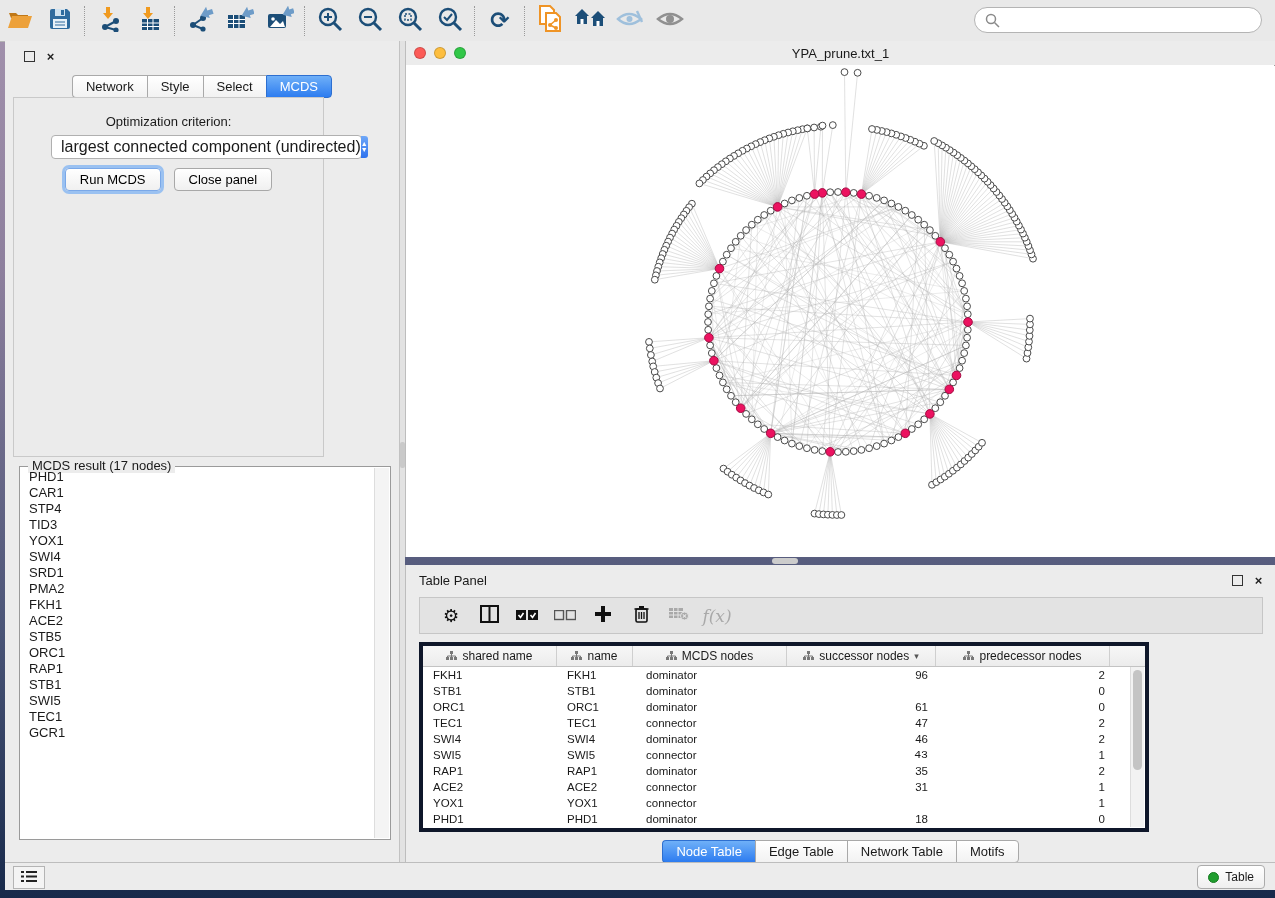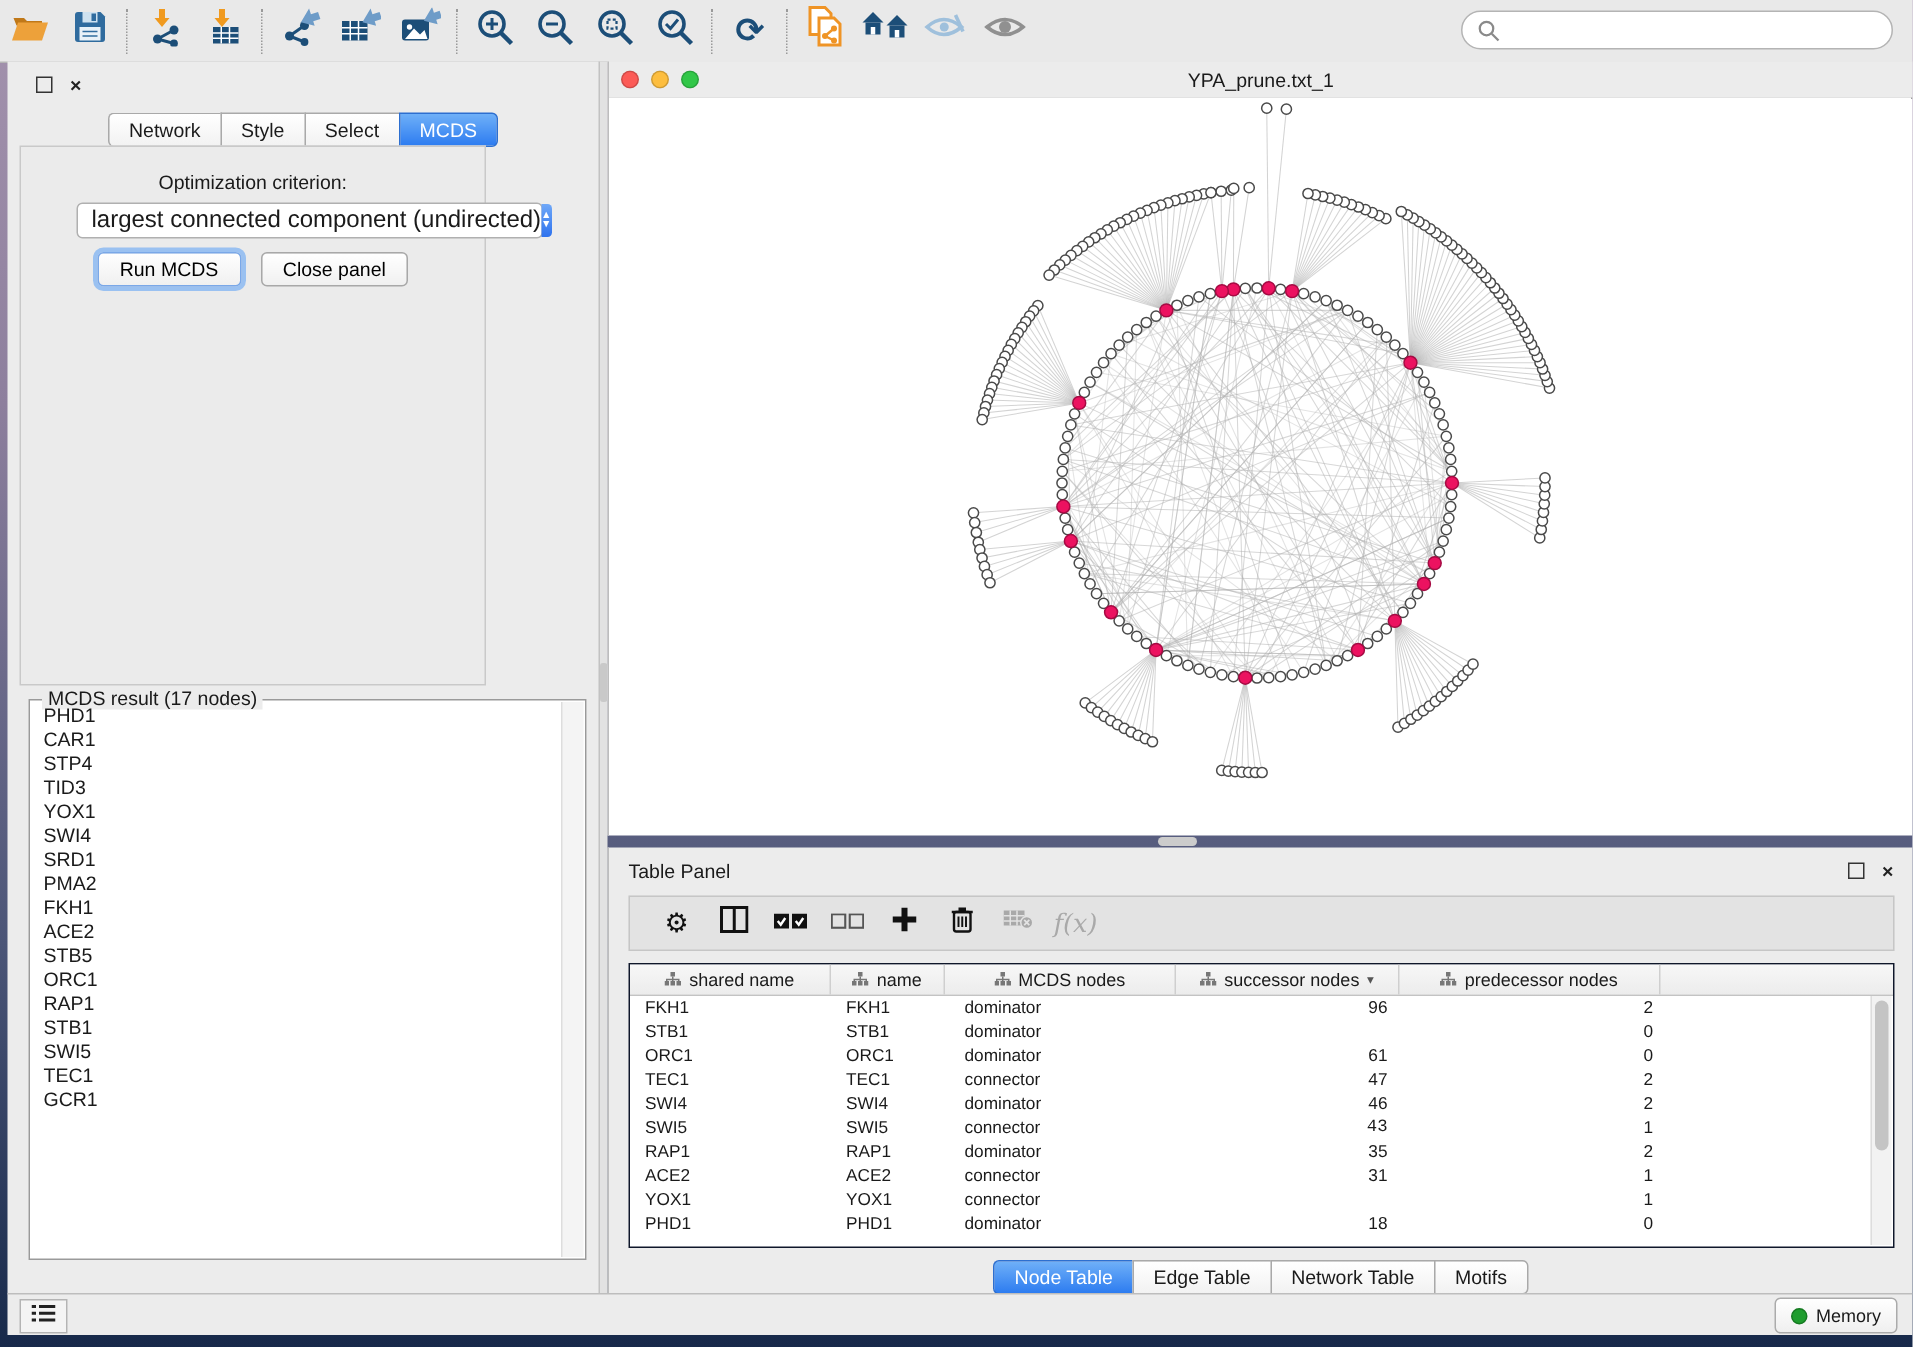--- a/index.html
+++ b/index.html
@@ -49,21 +49,21 @@
   
   .v-divider{left:400px;top:41px;width:5px;height:821px;background:#e2e2e2;}
   .v-grip{left:400px;top:442px;width:5px;height:26px;background:#c9c9c9;border-radius:2px;}
   .h-grip{left:772px;top:558px;width:26px;height:6px;background:#cccccc;border-radius:3px;}
   
   .table-panel{left:405px;top:565px;width:870px;height:297px;background:#ececec;border-left:1px solid #bdbdbd;box-sizing:border-box;}
   .tp-toolbar{position:absolute;left:13px;top:32px;width:844px;height:37px;background:#e3e3e3;border:1px solid #c6c6c6;display:flex;align-items:center;padding-left:12px;box-sizing:border-box;gap:0;}
   .tpbtn{width:38px;height:30px;display:flex;align-items:center;justify-content:center;color:#111;}
   .tpbtn.disabled{color:#a9a9a9;}
   .fx{font-family:"DejaVu Serif","Liberation Serif",serif;font-style:italic;font-size:17px;color:#a9a9a9;}
-  .grid-table{position:absolute;left:13px;top:77px;width:844px;height:190px;background:#fff;border:1px solid #0f172a;box-sizing:border-box;overflow:hidden;}
+  .grid-table{position:absolute;left:13px;top:77px;width:730px;height:190px;background:#fff;border:4px solid #0f172a;box-sizing:border-box;overflow:hidden;}
   .thead{display:flex;height:20px;background:linear-gradient(#f7f7f7,#ececec);border-bottom:1px solid #c3c3c3;}
   .th{display:flex;align-items:center;justify-content:center;font-size:12px;border-right:1px solid #cfcfcf;box-sizing:border-box;gap:5px;white-space:nowrap;}
   .th .colicon{flex:0 0 auto;}
   .trow{display:flex;height:16px;line-height:16px;font-size:11.5px;}
   .td{box-sizing:border-box;white-space:nowrap;overflow:hidden;}
   .tb-scroll{position:absolute;top:21px;right:1px;bottom:1px;width:13px;background:#f2f2f2;border-left:1px solid #ddd;}
   .tb-thumb{position:absolute;top:3px;left:2px;width:9px;height:100px;background:#c4c4c4;border-radius:5px;}
   .tp-tabs{position:absolute;left:0;right:0;top:269px;display:flex;justify-content:center;}
   
   .status-bar{left:5px;top:862px;width:1270px;height:28px;background:#ececec;border-top:1px solid #bdbdbd;box-sizing:border-box;}
@@ -1128,15 +1128,15 @@
             <line x1="5" y1="2" x2="16" y2="2"></line>
             <line x1="0" y1="6.5" x2="3" y2="6.5"></line>
             <line x1="5" y1="6.5" x2="16" y2="6.5"></line>
             <line x1="0" y1="11" x2="3" y2="11"></line>
             <line x1="5" y1="11" x2="16" y2="11"></line>
           </g>
         </svg></span>
     </span>
   <span class="memory-btn">
     <span class="memdot"></span>
-    <span>Memory</span>
+    <span>Table</span>
   </span>
 </div>
 
 </body></html>

